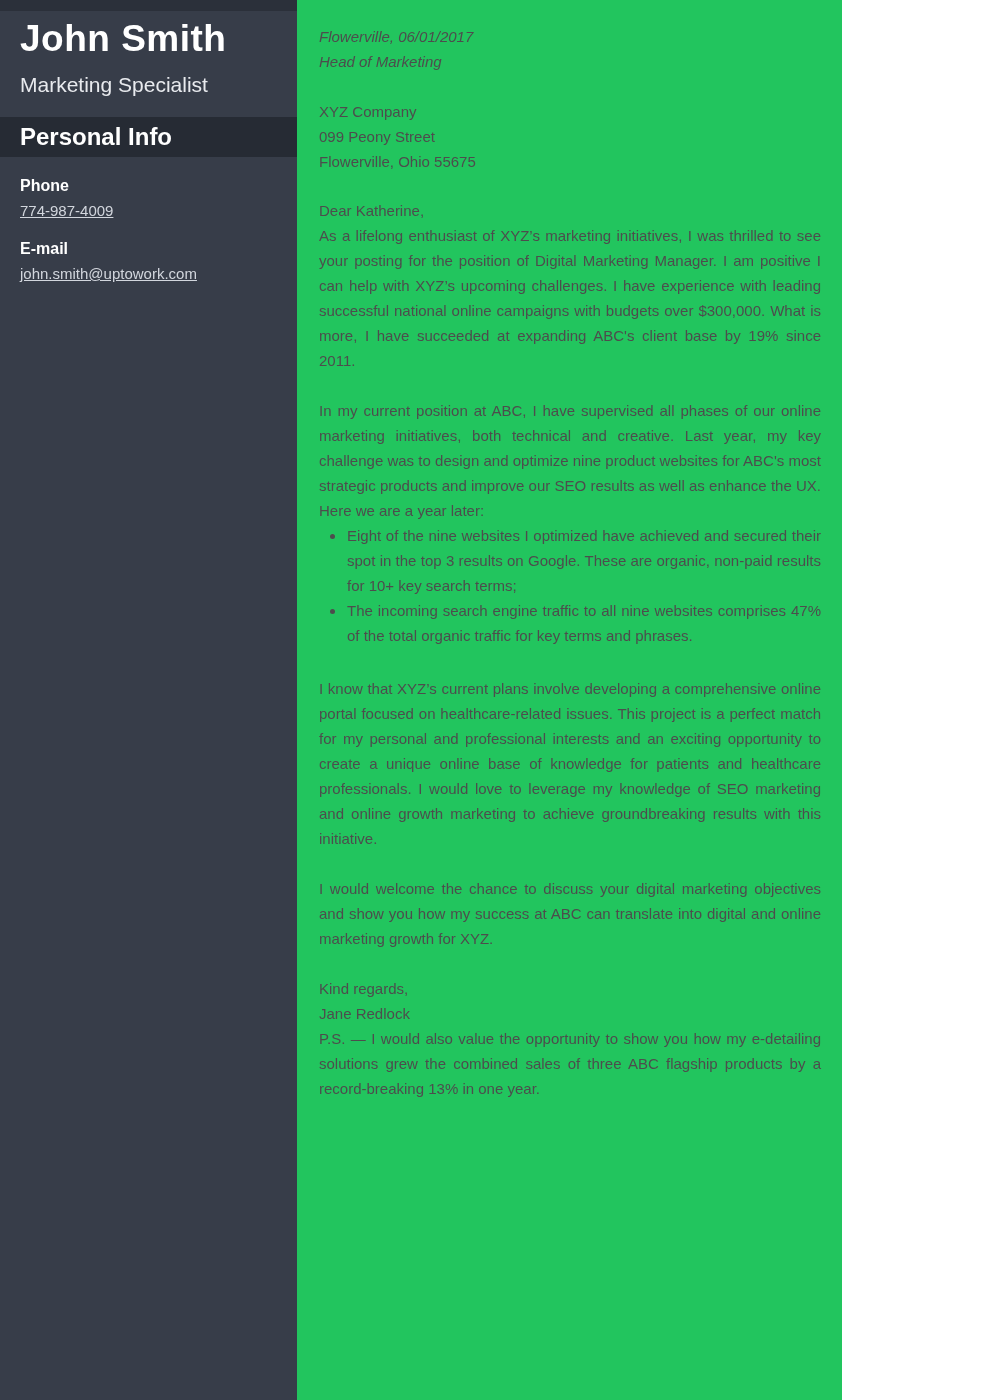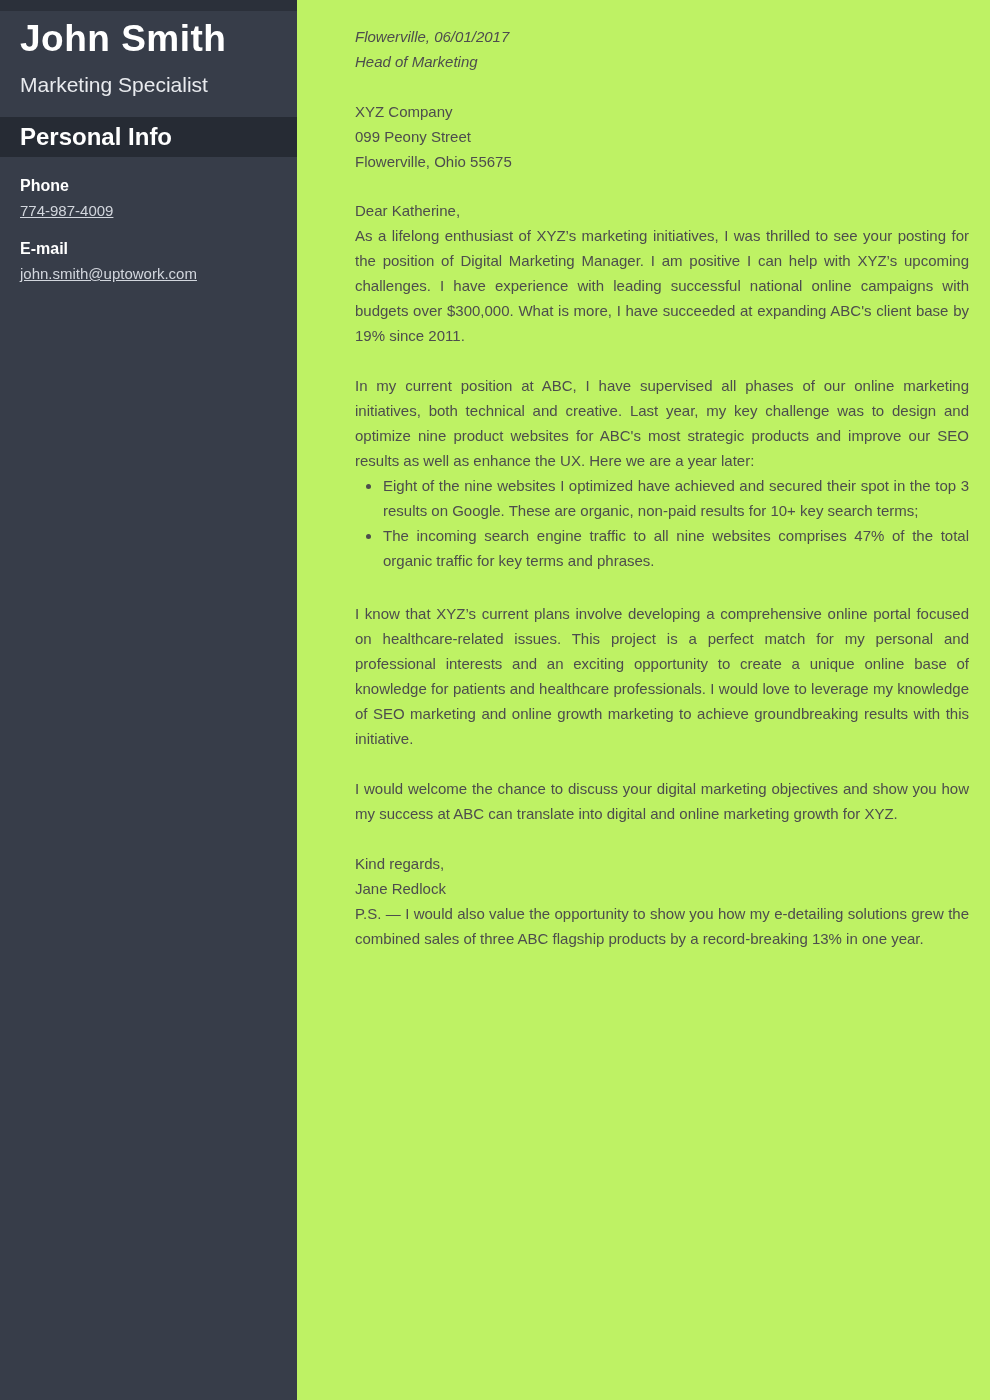--- a/index.html
+++ b/index.html
@@ -1,25 +1,24 @@
 <!DOCTYPE html>
 <html><head>
 <meta charset="utf-8">
 <style>
   * { box-sizing: border-box; }
   html, body { margin: 0; padding: 0; background: #ffffff; }
   body { font-family: "Liberation Sans", "DejaVu Sans", sans-serif; }
 
   .page {
-    width: 990px;
+    width: 842px;
     height: 1400px;
     display: flex;
-    background: #bef264;
+    background: #22c55e;
     overflow: hidden;
-    gap: 36px;
   }
 
   
   .sidebar {
     width: 297px;
     min-width: 297px;
     height: 100%;
     background: #373d49;
     color: #ffffff;
     position: relative;

